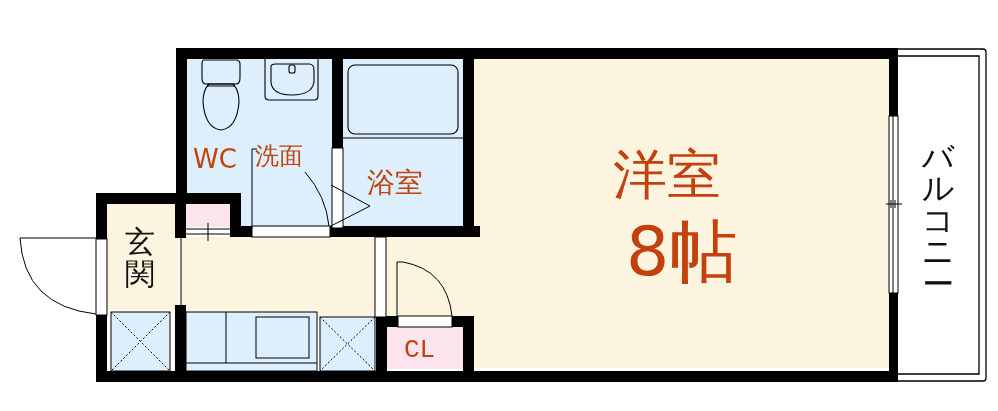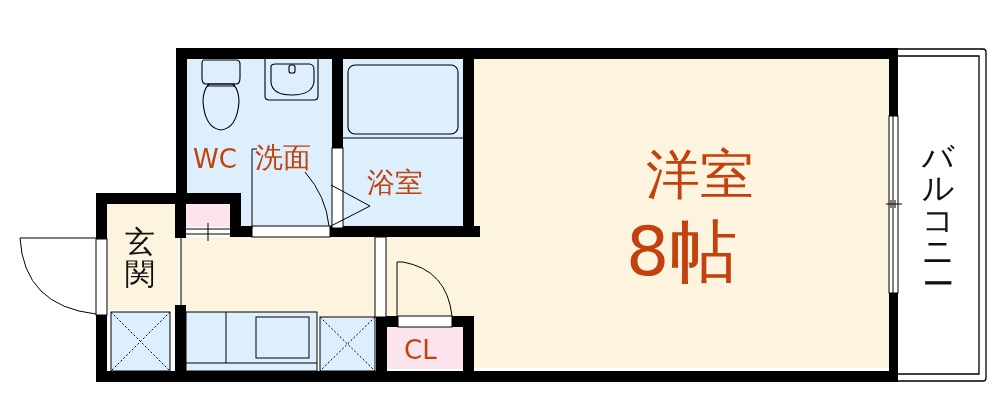--- a/index.html
+++ b/index.html
@@ -127,28 +127,28 @@
 
   <g fill="none" stroke="#000" stroke-width="1">
     <rect x="398" y="316" width="54" height="11" fill="#fff"></rect>
     <line x1="397" y1="262" x2="397" y2="317"></line>
     <line x1="397" y1="262" x2="403" y2="262"></line>
     <path d="M403 262 Q447 270 452 316"></path>
   </g>
 </svg>
 
 <div class="label" style="left:193px;top:146px;font-size:26px;">WC</div>
-<div class="label" style="left:255px;top:144px;font-size:28px;">洗面</div>
+<div class="label" style="left:255px;top:144px;font-size:24px;">洗面</div>
 <div class="label" style="left:367px;top:153px;font-size:28px;margin-top:16px;">浴室</div>
-<div class="label" style="left:646px;top:148px;font-size:54px;">洋室</div>
+<div class="label" style="left:613px;top:148px;font-size:54px;">洋室</div>
 <div class="label" style="left:626px;top:218px;font-size:68px;">8帖</div>
 <div class="vlabel" style="left:120px;top:226px;font-size:30px;width:40px;">
   <div>玄</div>
   <div>関</div>
 </div>
-<div class="label" style="left:404px;top:337px;font-size:26px;">CL</div>
+<div class="label" style="left:404px;top:337px;font-size:26px;font-family:Liberation Mono, monospace;">CL</div>
 <div class="vlabel" style="left:918px;top:142px;font-size:32px;width:40px;line-height:0.98;">
   <div>バ</div>
   <div>ル</div>
   <div>コ</div>
   <div>ニ</div>
   <div style="writing-mode:vertical-rl;margin:0 auto;">ー</div>
 </div>
 
 </body></html>

